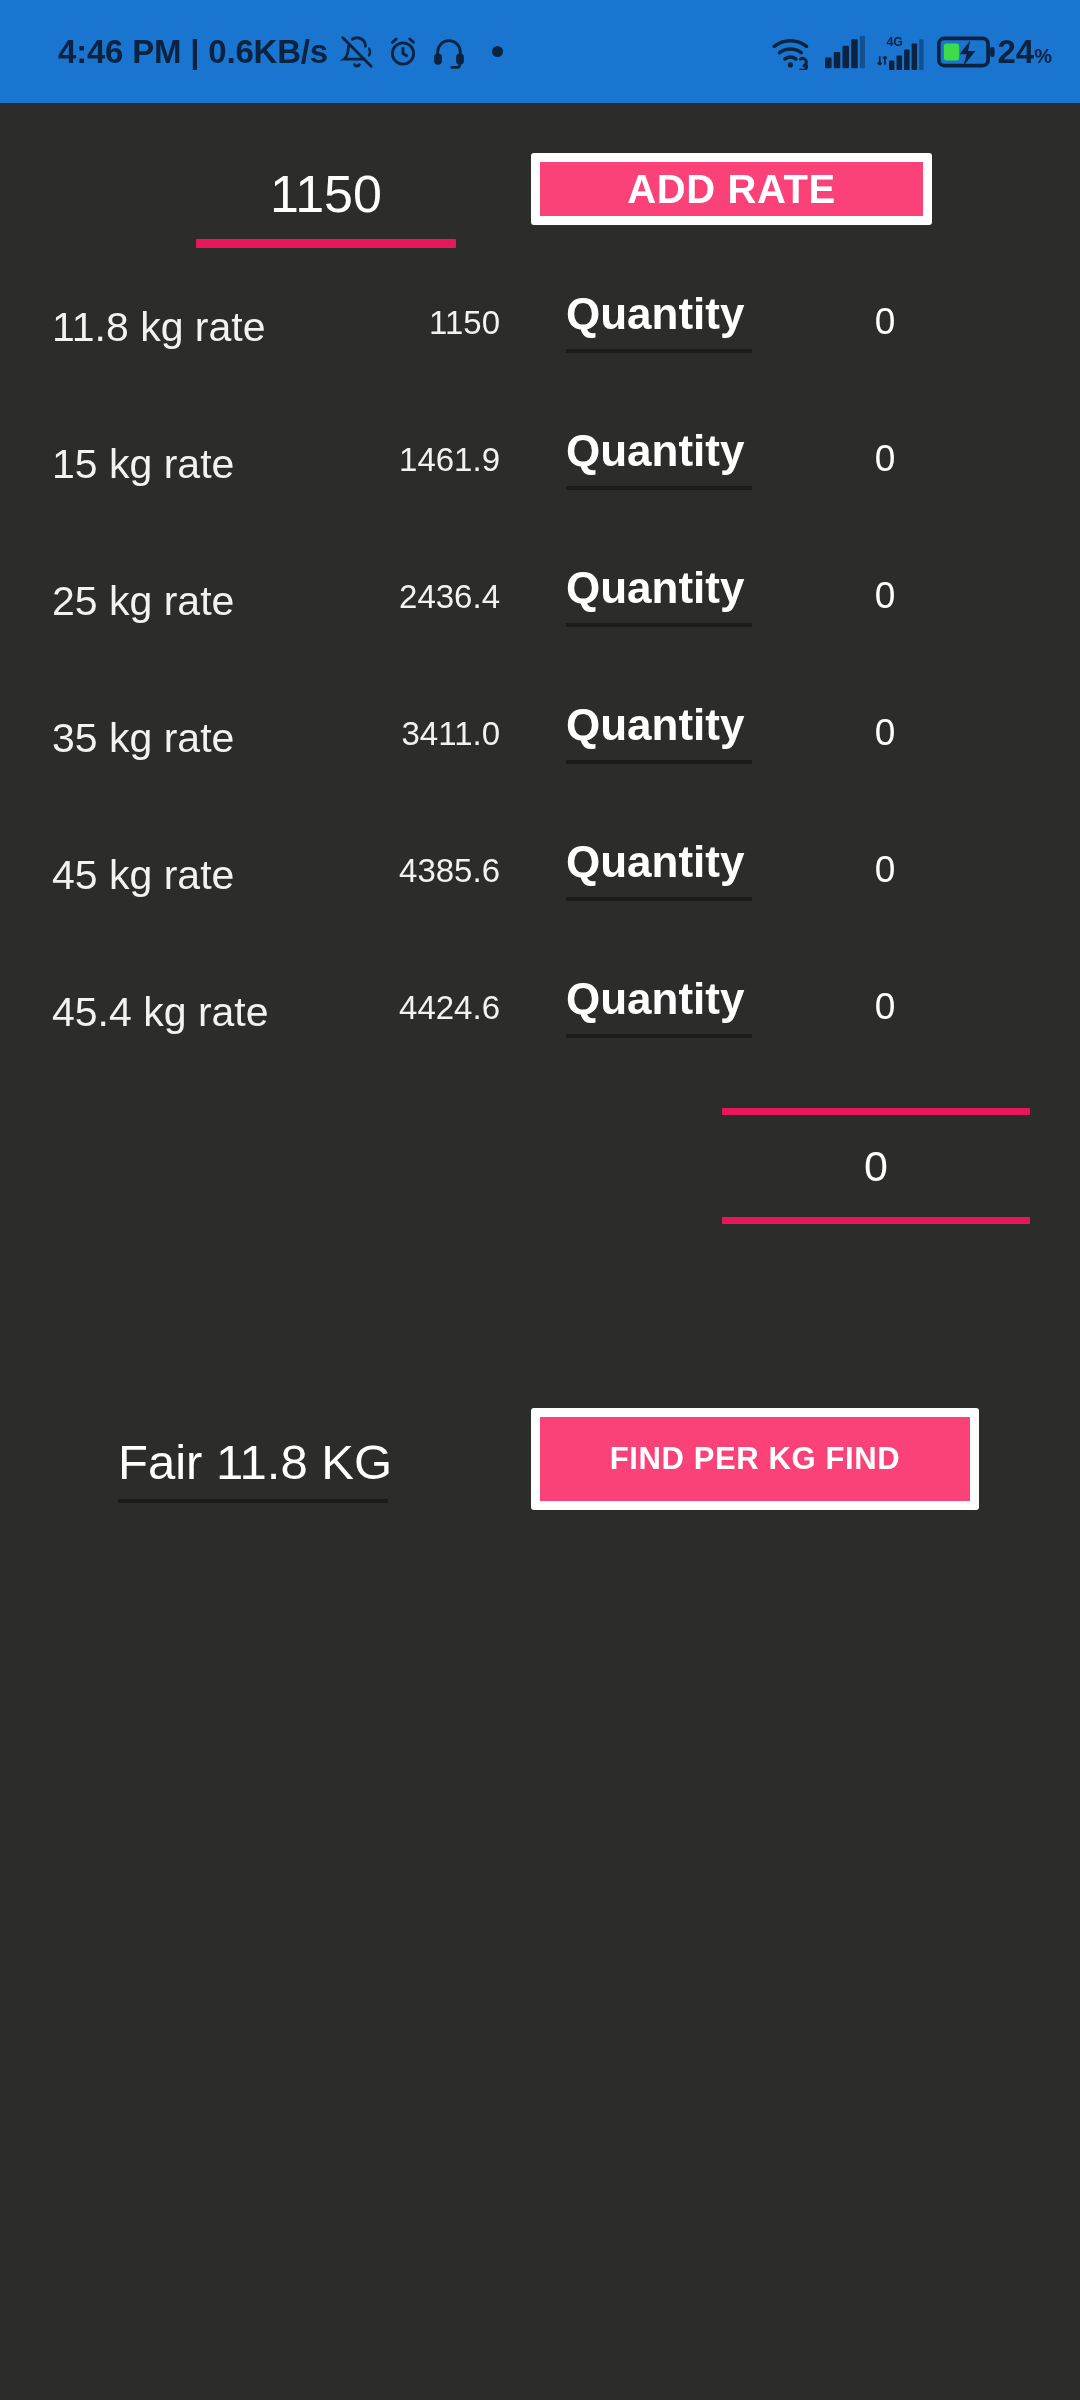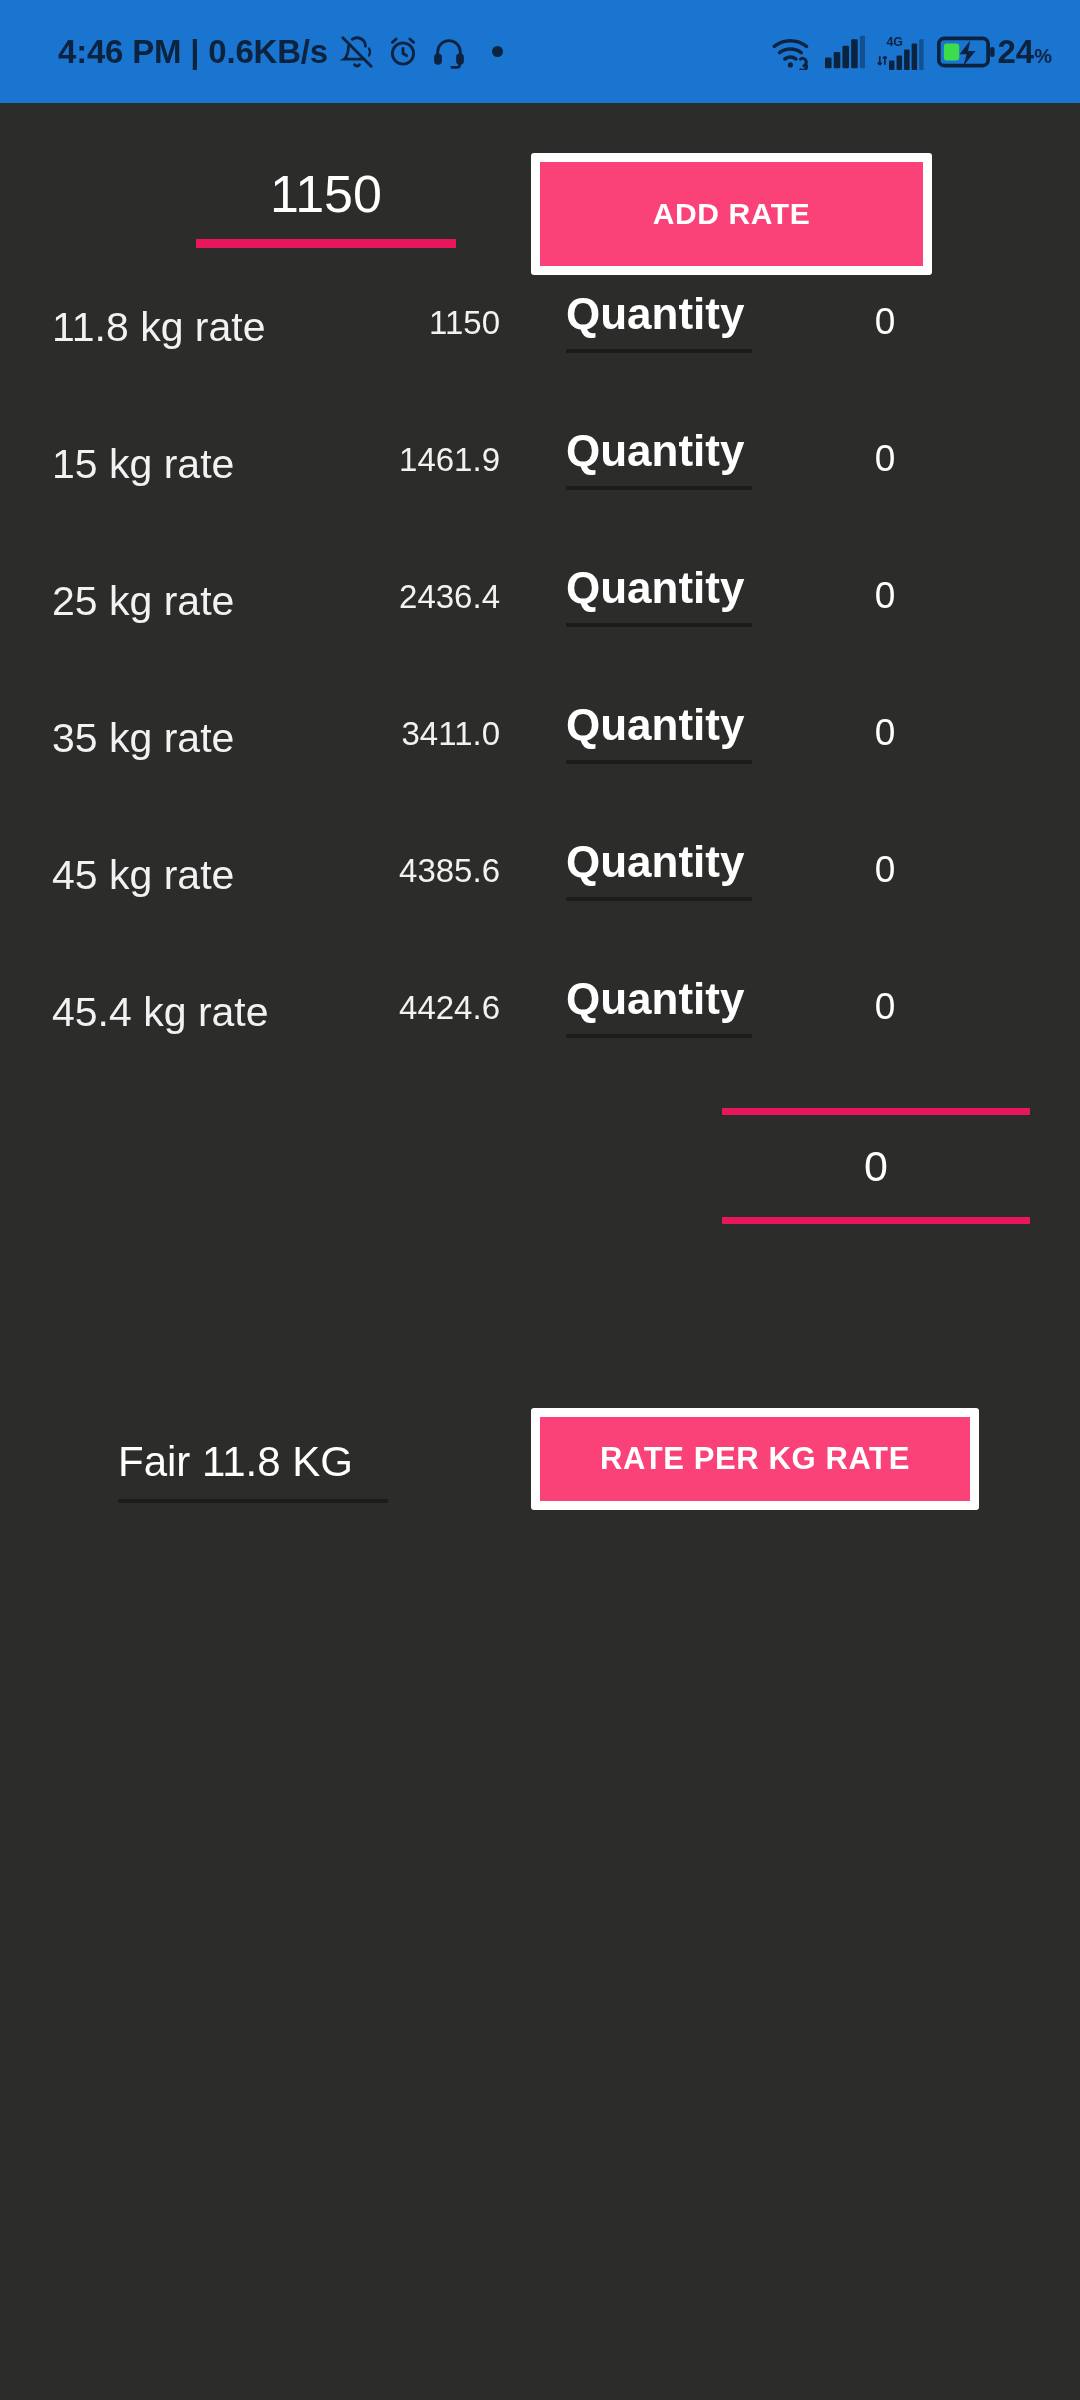--- a/index.html
+++ b/index.html
@@ -113,22 +113,22 @@
     justify-content: center;
     font-weight: bold;
     letter-spacing: 0.6px;
     cursor: pointer;
   }
   .btn-add {
     position: absolute;
     left: 531px;
     top: 14px;
     width: 401px;
-    height: 122px;
-    font-size: 30px;
+    height: 72px;
+    font-size: 40px;
   }
 
   
   .rows {
     position: absolute;
     top: 168px; left: 0;
     width: 1080px;
   }
   .row {
     position: relative;
@@ -212,21 +212,21 @@
     height: 150px;
   }
   .fair {
     position: absolute;
     left: 118px;
     top: 23px;
     width: 270px;
   }
   .fair .fval {
     display: block;
-    font-size: 42px;
+    font-size: 49px;
     color: #ffffff;
     line-height: 62px;
     white-space: nowrap;
   }
   .fair .ul {
     display: block;
     margin-top: 6px;
     height: 4px;
     background: #1c1c1b;
   }
@@ -405,17 +405,17 @@
       <div class="bar"></div>
       <span class="gv">0</span>
       <div class="bar"></div>
     </div>
 
     <div class="bottomrow">
       <div class="fair">
         <span class="fval">Fair 11.8 KG</span>
         <span class="ul"></span>
       </div>
-      <div class="btn btn-find">RATE PER KG RATE</div>
+      <div class="btn btn-find">FIND PER KG FIND</div>
     </div>
 
   </div>
 </div>
 
 </body></html>

